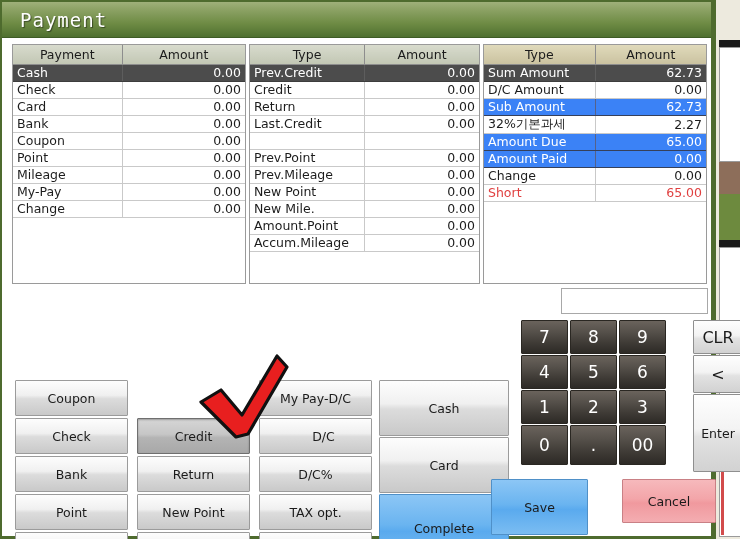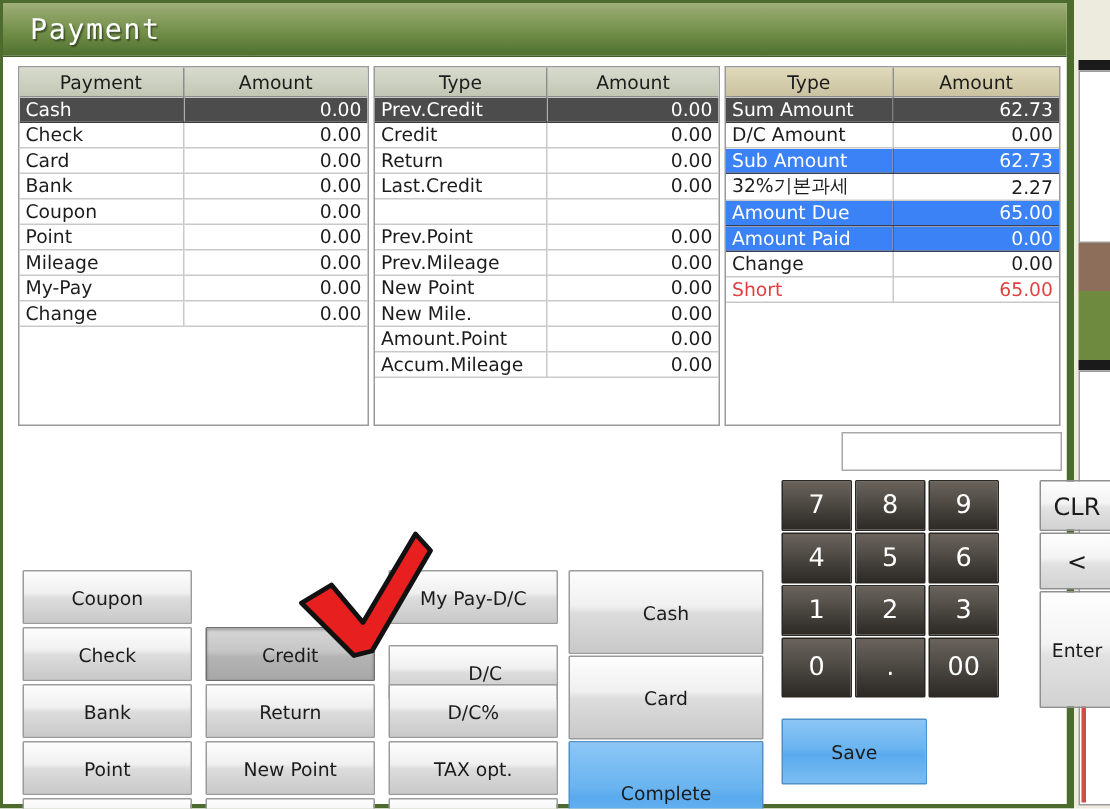--- a/index.html
+++ b/index.html
@@ -343,21 +343,21 @@
         </table>
       </div>
 
       <input class="amount-input" type="text" placeholder="" style="">
 
       <div id="payment-buttons">
           <div class="btn pbtn" style="left: 13px; top: 342px;">Coupon</div>
           <div class="btn pbtn" style="left: 257px; top: 342px;">My Pay-D/C</div>
           <div class="btn pbtn" style="left: 13px; top: 380px;">Check</div>
           <div class="btn pbtn pressed" style="left: 135px; top: 380px;">Credit</div>
-          <div class="btn pbtn" style="left: 257px; top: 392px; padding-left: 16px;">D/C</div>
+          <div class="btn pbtn" style="left: 257px; top: 380px; padding-left: 16px;">D/C</div>
           <div class="btn pbtn" style="left: 13px; top: 418px;">Bank</div>
           <div class="btn pbtn" style="left: 135px; top: 418px;">Return</div>
           <div class="btn pbtn" style="left: 257px; top: 418px;">D/C%</div>
           <div class="btn pbtn" style="left: 13px; top: 456px;">Point</div>
           <div class="btn pbtn" style="left: 135px; top: 456px;">New Point</div>
           <div class="btn pbtn" style="left: 257px; top: 456px;">TAX opt.</div>
           <div class="btn pbtn" style="left: 13px; top: 494px;">Mileage</div>
           <div class="btn pbtn" style="left: 135px; top: 494px;">New Mile.</div>
           <div class="btn pbtn" style="left: 257px; top: 494px;">My-Pay</div>
         </div>
@@ -378,21 +378,22 @@
           <div class="btn dark key" style="left: 617px; top: 352px; height: 34px;">3</div>
           <div class="btn dark key" style="left: 519px; top: 387px; height: 40px;">0</div>
           <div class="btn dark key" style="left: 568px; top: 387px; height: 40px;">.</div>
           <div class="btn dark key" style="left: 617px; top: 387px; height: 40px; text-align: center;">00</div>
         </div>
 
       <div class="btn keylight" style="left:664px; top:282px; width:50px; height:34px;">CLR</div>
       <div class="btn keylight" style="left:664px; top:317px; width:50px; height:38px;">&lt;</div>
       <div class="btn keylight" style="left:664px; top:356px; width:50px; height:78px; font-size:12.5px;">Enter</div>
 
-      <div class="btn blue" style="left:519px; top:441px; width:97px; height:44px;">Save</div>
+      <div class="btn blue" style="left:489px; top:441px; width:97px; height:56px;">Save</div>
+      <div class="btn red" style="left:620px; top:441px; width:94px; height:44px;">Cancel</div>
 
       <svg class="checkmark" viewBox="0 0 92 90">
         <path d="M 3 48 L 23 36 L 44 61 L 79 2 L 89 13 L 50 80 L 38 83 Z" fill="#e81f1f" stroke="#111111" stroke-width="3.2" stroke-linejoin="round" stroke-linecap="round"></path>
       </svg>
 
     </div>
   </div>
 </div>
 
 </body></html>

